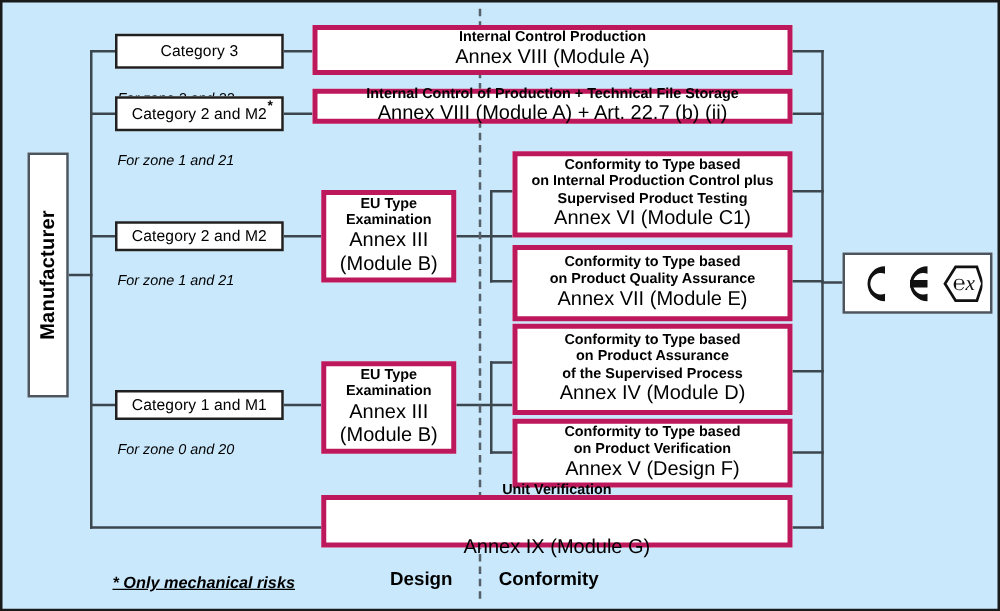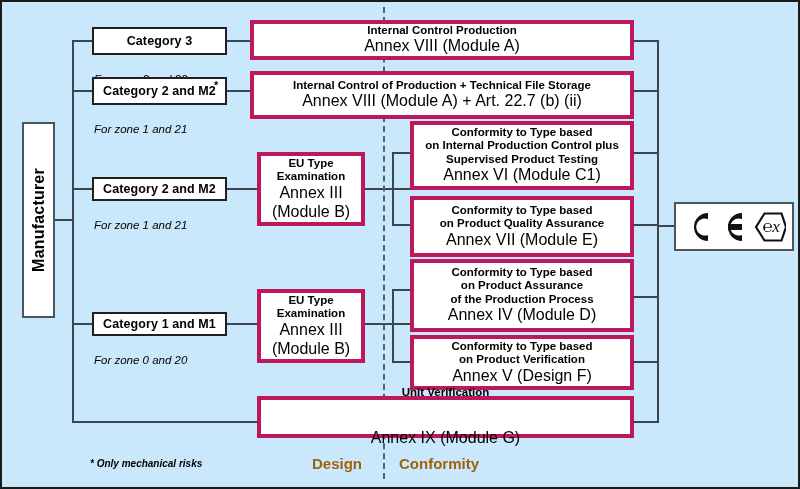--- a/index.html
+++ b/index.html
@@ -26,21 +26,21 @@
     align-items:center;
     justify-content:center;
     text-align:center;
     color:#000000;
     line-height:1.18;
     z-index:3;
   }
   .box .t1{font-weight:bold;font-size:11.5px;}
   .box .t2{font-weight:normal;font-size:16px;}
   .cat-box{ border:2px solid #202020; }
-  .cat-box .t1{font-size:12.5px;font-weight:bold;letter-spacing:.1px;text-align:right;}
+  .cat-box .t1{font-size:12.5px;font-weight:normal;letter-spacing:.1px;text-align:right;}
   .zone{
     position:absolute;
     font-style:italic;
     font-size:11.5px;
     color:#000;
     white-space:nowrap;
     z-index:3;
     margin-top:15px;
   }
   .star{
@@ -78,26 +78,26 @@
   }
   #ce-mark{
     position:absolute;
     left:672px;top:200px;width:120px;height:49px;
     background:#fff;border:2px solid #4a5560;box-sizing:border-box;
     display:flex;align-items:center;justify-content:center;gap:4px;
     z-index:3;
   }
   .footnote{
     position:absolute;
-    font-style:italic;font-size:10px;font-weight:bold;
-    color:#000;white-space:nowrap;z-index:3;
+    font-style:italic;font-size:13px;font-weight:bold;
+    color:#000;white-space:nowrap;z-index:3;text-decoration:underline;
   }
   .sectlabel{
     position:absolute;
-    font-weight:bold;font-size:15px;color:#a16207;white-space:nowrap;z-index:3;
+    font-weight:bold;font-size:15px;color:#000000;white-space:nowrap;z-index:3;
   }
 </style>
 </head>
 <body>
 
 <div id="canvas">
 
   <div id="manufacturer">
     <span>Manufacturer</span>
   </div>
@@ -156,42 +156,42 @@
   <div class="hline" style="left:363px;top:321px;width:45px;"></div>
   <div class="vline" style="left:390px;top:287px;height:74px;"></div>
   <div class="hline" style="left:390px;top:287px;width:20px;"></div>
   <div class="hline" style="left:390px;top:359px;width:20px;"></div>
 
   <div class="box" style="left:248px;top:18px;width:384px;height:40px;">
     <span class="t1">Internal Control Production</span>
     <span class="t2">Annex VIII (Module A)</span>
   </div>
 
-  <div class="box" style="left:248px;top:69px;width:384px;height:48px;">
+  <div class="box" style="left:248px;top:69px;width:384px;height:28px;">
     <span class="t1">Internal Control of Production + Technical File Storage</span>
     <span class="t2">Annex VIII (Module A) + Art. 22.7 (b) (ii)</span>
   </div>
 
   <div class="box" style="left:408px;top:119px;width:224px;height:69px;">
     <span class="t1">Conformity to Type based</span>
     <span class="t1">on Internal Production Control plus</span>
     <span class="t1">Supervised Product Testing</span>
     <span class="t2">Annex  VI (Module C1)</span>
   </div>
 
   <div class="box" style="left:408px;top:194px;width:224px;height:61px;">
     <span class="t1">Conformity to Type based</span>
     <span class="t1">on Product Quality Assurance</span>
     <span class="t2">Annex  VII (Module E)</span>
   </div>
 
   <div class="box" style="left:408px;top:257px;width:224px;height:73px;">
     <span class="t1">Conformity to Type based</span>
     <span class="t1">on Product Assurance</span>
-    <span class="t1">of the Production Process</span>
+    <span class="t1">of the Supervised Process</span>
     <span class="t2">Annex  IV (Module D)</span>
   </div>
 
   <div class="box" style="left:408px;top:333px;width:224px;height:55px;">
     <span class="t1">Conformity to Type based</span>
     <span class="t1">on Product Verification</span>
     <span class="t2">Annex  V (Design F)</span>
   </div>
 
   <div class="box" style="left:255px;top:394px;width:377px;height:42px;gap:30px;">

